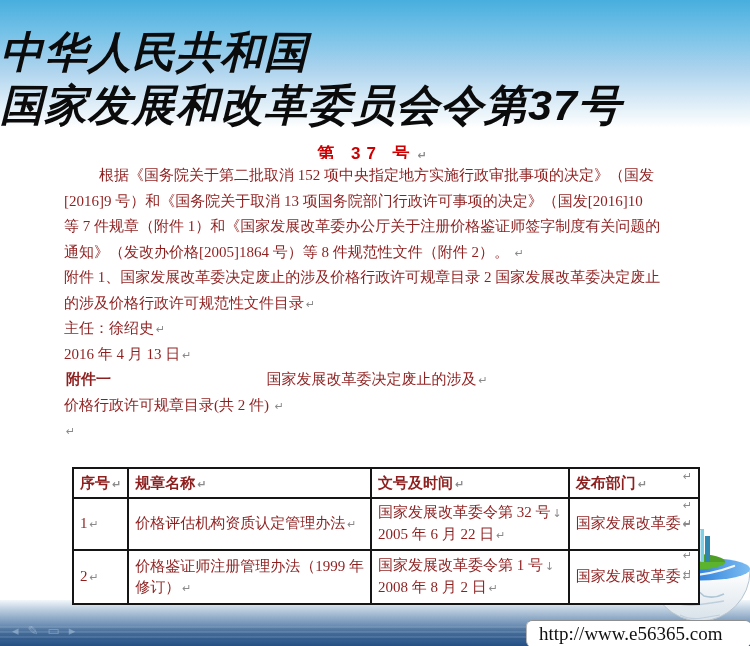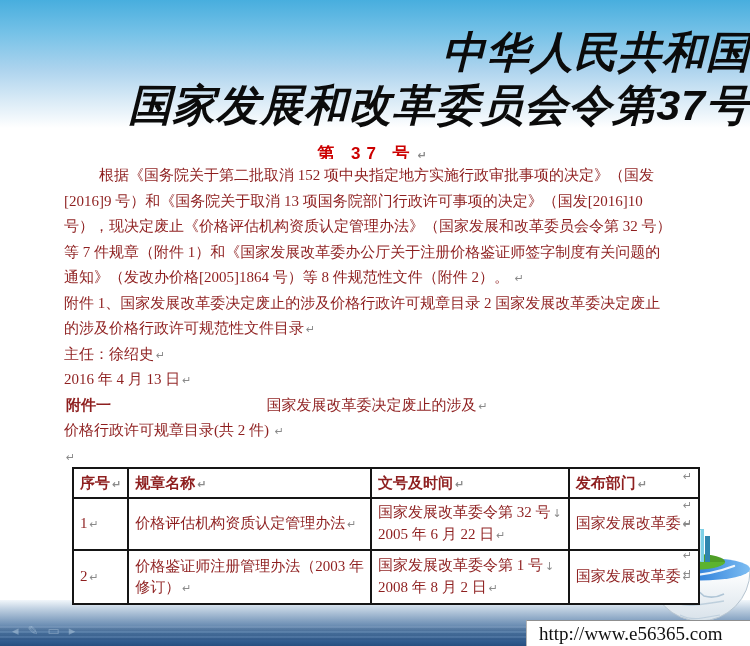--- a/index.html
+++ b/index.html
@@ -2,21 +2,21 @@
 <html><head>
 <meta charset="utf-8">
 <style>
   html,body{margin:0;padding:0;}
   .slide{position:relative;width:750px;height:646px;background:#ffffff;overflow:hidden;
          font-family:"Liberation Sans","DejaVu Sans",sans-serif;}
   
   .top-band{position:absolute;left:0;top:0;width:750px;height:128px;
     background:linear-gradient(180deg,#48aede 0%,#74c1e7 25%,#aed4ee 55%,#dcecf7 80%,#ffffff 100%);}
   
-  .title{position:absolute;left:0;top:26px;width:750px;text-align:right;
+  .title{position:absolute;left:0;top:26px;width:750px;text-align:left;
     color:#0b0b0b;font-weight:900;font-style:italic;font-size:43px;line-height:53px;
     letter-spacing:1px;white-space:nowrap;}
   
   .red-clip{position:absolute;left:0;top:145px;width:750px;height:14px;overflow:hidden;
     text-align:center;}
   .red-clip .inner{display:inline-block;margin-top:-9px;color:#cc0000;font-weight:bold;
     font-size:17px;letter-spacing:6px;}
   
   .doc{position:absolute;left:64px;top:163px;width:626px;color:#8e1f1f;
     font-size:15px;line-height:25.5px;font-family:"Liberation Serif","DejaVu Serif",serif;}
@@ -42,21 +42,21 @@
     background:linear-gradient(180deg,#f2f7fb 0%,#c3d3e3 18%,#8aa6c4 42%,#4a73a1 70%,#2e598c 92%,#274f80 100%);}
   .bottom-band::after{content:"";position:absolute;left:0;top:26px;width:100%;height:14px;
     background:repeating-linear-gradient(180deg,rgba(255,255,255,0.08) 0 2px,rgba(0,0,0,0.05) 2px 5px);}
   .nav-controls{position:absolute;left:12px;top:624px;z-index:2;display:flex;gap:9px;}
   .nav-btn{color:rgba(210,228,242,0.38);font-size:13px;line-height:14px;cursor:pointer;
     font-family:"DejaVu Sans",sans-serif;}
   
   .globe{position:absolute;left:646px;top:515px;width:104px;height:118px;z-index:2;}
   
   .url-box{position:absolute;left:526px;top:620px;width:224px;height:26px;background:#ffffff;
-    border-top:1px solid #8f8f8f;border-left:1px solid #b5b5b5;z-index:4;}
+    border-top:1px solid #8f8f8f;border-left:1px solid #b5b5b5;z-index:4;border-radius:6px;}
   .url-box span{display:block;padding:2px 0 0 12px;color:#101010;font-size:19px;
     font-family:"Liberation Serif","DejaVu Serif",serif;}
 </style>
 </head>
 <body>
 
 <div class="slide">
 
   <div class="top-band"></div>
 
@@ -65,21 +65,20 @@
     <div>国家发展和改革委员会令第37号</div>
   </div>
 
   <div class="red-clip">
     <span class="inner">第 37 号<span class="mark">↵</span></span>
   </div>
 
   <div class="doc" id="doc-lines">
       <div class="bline left indent">根据《国务院关于第二批取消 152 项中央指定地方实施行政审批事项的决定》（国发</div>
       <div class="bline left">[2016]9 号）和《国务院关于取消 13 项国务院部门行政许可事项的决定》（国发[2016]10</div>
-      <div class="bline left">号），现决定废止《价格评估机构资质认定管理办法》（国家发展和改革委员会令第 32 号）</div>
       <div class="bline left">等 7 件规章（附件 1）和《国家发展改革委办公厅关于注册价格鉴证师签字制度有关问题的</div>
       <div class="bline left">通知》（发改办价格[2005]1864 号）等 8 件规范性文件（附件 2）。 <span class="mark">↵</span></div>
       <div class="bline left">附件 1、国家发展改革委决定废止的涉及价格行政许可规章目录 2 国家发展改革委决定废止</div>
       <div class="bline left">的涉及价格行政许可规范性文件目录<span class="mark">↵</span></div>
       <div class="bline center">主任：徐绍史<span class="mark">↵</span></div>
       <div class="bline center">2016 年 4 月 13 日<span class="mark">↵</span></div>
       <div class="bline label-center"><span class="attach-label">附件一</span><span>国家发展改革委决定废止的涉及<span class="mark">↵</span></span></div>
       <div class="bline center">价格行政许可规章目录(共 2 件) <span class="mark">↵</span></div>
       <div class="bline left"><span class="mark">↵</span></div>
     </div>
@@ -113,21 +112,21 @@
           </td>
           <td>
             <div>国家发展改革委<span class="mark">↵</span></div>
           </td>
         </tr>
         <tr class="r1">
           <td>
             <div>2<span class="mark">↵</span></div>
           </td>
           <td>
-            <div>价格鉴证师注册管理办法（2003 年</div>
+            <div>价格鉴证师注册管理办法（1999 年</div>
             <div>修订）<span class="mark">↵</span></div>
           </td>
           <td>
             <div>国家发展改革委令第 1 号<span class="mark">↓</span></div>
             <div>2008 年 8 月 2 日<span class="mark">↵</span></div>
           </td>
           <td>
             <div>国家发展改革委<span class="mark">↵</span></div>
           </td>
         </tr>

